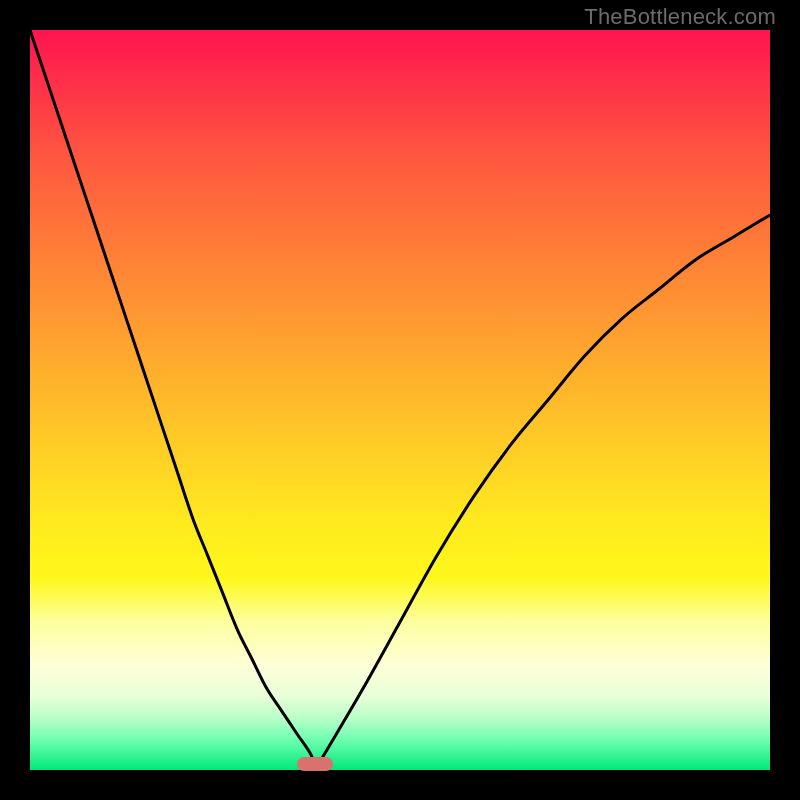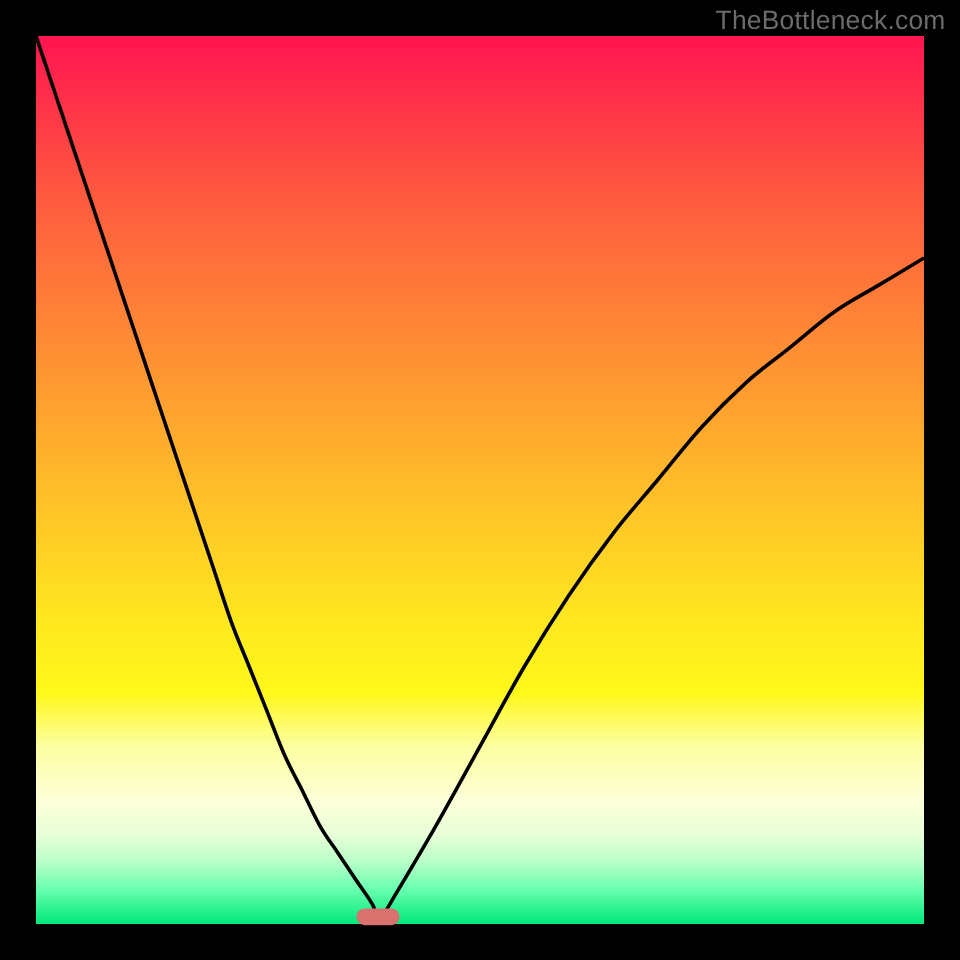--- a/index.html
+++ b/index.html
@@ -37,21 +37,21 @@
       #fdffd8 86%,
       #e8ffd8 90%,
       #b8ffc8 93%,
       #6bffb0 96%,
       #00e87a 100%
     );
   }
   .watermark {
     position: absolute;
     top: 4px;
-    right: 12px;
+    right: 24px;
     color: #6b6b6b;
     font-size: 22px;
     letter-spacing: 0.2px;
     user-select: none;
   }
   svg.curve {
     position: absolute;
     left: 0;
     top: 0;
     width: 740px;

